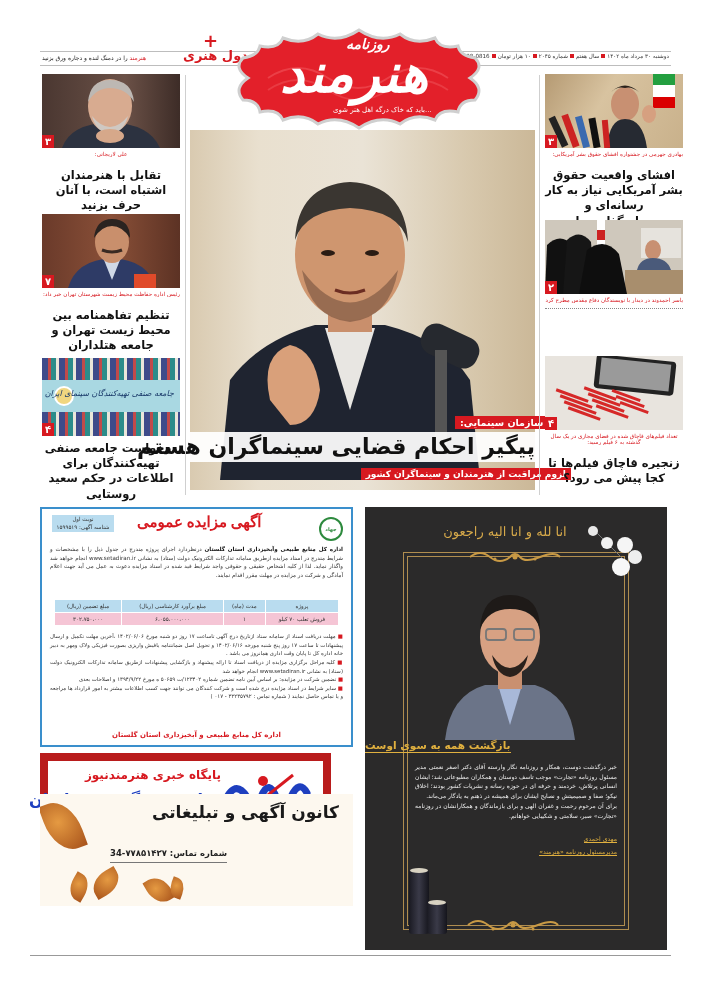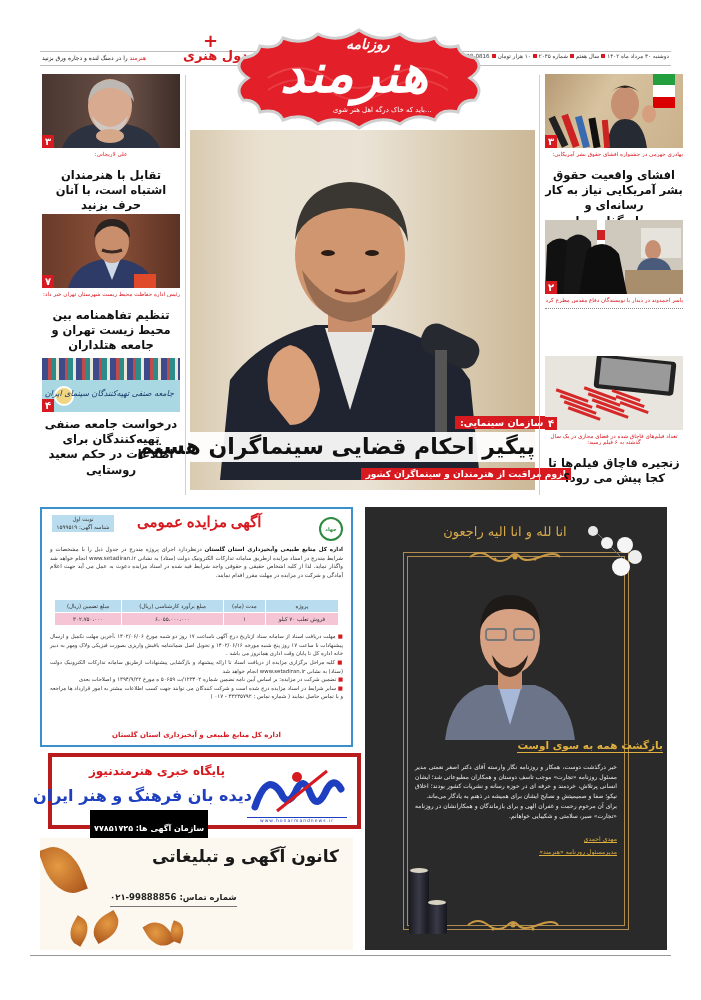--- a/index.html
+++ b/index.html
@@ -52,43 +52,43 @@
   .auction .intro { position: absolute; left: 8px; right: 8px; top: 36px; font-size: 5.6px; line-height: 1.55; color: #333; text-align: justify; }
   .auction .intro b { color: #111; }
   .auction table { position: absolute; left: 12px; right: 12px; top: 90px; width: 285px; border-collapse: collapse; font-size: 5.5px; color: #333; }
   .auction th { background: #b9dcef; padding: 3px 2px; font-weight: normal; border: 1px solid #fff; }
   .auction td { background: #f5c5d5; padding: 3px 2px; text-align: center; border: 1px solid #fff; }
   .auction .terms { position: absolute; left: 8px; right: 8px; top: 123px; font-size: 5.4px; line-height: 1.6; color: #333; text-align: justify; }
   .auction .terms p::before { content: "■ "; color: #d71920; }
   .auction .footer { position: absolute; left: 0; right: 0; bottom: 6px; text-align: center; color: #d71920; font-size: 7px; font-weight: bold; }
 
   
-  .newsad { position: absolute; left: 48px; top: 753px; width: 313px; height: 76px; border: 4px solid #b91c1c; background: #fff; }
+  .newsad { position: absolute; left: 40px; top: 753px; width: 291px; height: 76px; border: 8px solid #b91c1c; background: #fff; }
   .newsad .n1 { position: absolute; left: 20px; top: 7px; width: 170px; text-align: center; font-size: 12px; font-weight: bold; color: #d71920; white-space: nowrap; }
   .newsad .n2 { position: absolute; left: 10px; top: 29px; width: 190px; text-align: center; font-size: 16px; font-weight: bold; color: #1e3fbf; white-space: nowrap; }
   .newsad .n3 { position: absolute; left: 38px; top: 53px; background: #000000; color: #fff; font-size: 8px; font-weight: bold; padding: 14px 4px; white-space: nowrap; text-align: center; }
   .newsad .logo-h { position: absolute; right: 10px; top: 6px; width: 100px; height: 52px; }
   .newsad .url { position: absolute; right: 10px; top: 60px; width: 100px; font-size: 4.5px; letter-spacing: 1px; color: #1e3fbf; text-align: center; border-top: 1px solid #1e3fbf; direction: ltr; }
 
   
-  .autumn { position: absolute; left: 40px; top: 838px; width: 313px; height: 112px; background: #fdf8ef; overflow: hidden; }
+  .autumn { position: absolute; left: 40px; top: 794px; width: 313px; height: 112px; background: #fdf8ef; overflow: hidden; }
   .autumn .a1 { position: absolute; right: 14px; top: 8px; font-size: 17px; font-weight: bold; color: #1a1a1a; white-space: nowrap; }
   .autumn .a2 { position: absolute; right: 20px; top: 50px; font-size: 30px; font-weight: bold; white-space: nowrap; background: linear-gradient(90deg, #c9482a, #e9a23b, #8a5a22); -webkit-background-clip: text; background-clip: text; color: transparent; }
   .autumn .a3 { position: absolute; left: 70px; top: 54px; font-size: 8.5px; font-weight: bold; color: #222; white-space: nowrap; border-bottom: 1px solid #777; padding-bottom: 4px; }
   .leaf { position: absolute; border-radius: 0 70% 0 70%; background: radial-gradient(circle at 40% 40%, #e59a42, #a8531b); }
 
   
   .obit { position: absolute; left: 365px; top: 507px; width: 302px; height: 443px; background: #2b2a2a; overflow: hidden; }
   .obit .frame { position: absolute; left: 38px; right: 38px; top: 45px; bottom: 20px; border: 1px solid #b08d4f; }
   .obit .frame2 { position: absolute; left: 42px; right: 42px; top: 49px; bottom: 24px; border: 1px solid #b08d4f; }
   .obit .verse { position: absolute; left: 70px; top: 17px; width: 140px; text-align: center; font-size: 13px; color: #d6a94a; font-family: "DejaVu Serif", serif; white-space: nowrap; }
   .obit .orn { position: absolute; left: 100px; width: 100px; height: 16px; }
   .obit .flowers { position: absolute; right: 22px; top: 14px; width: 60px; height: 56px; }
   .obit .portrait { position: absolute; left: 75px; top: 78px; width: 140px; height: 155px; }
-  .obit .o-title { position: absolute; left: 0; right: 4px; top: 232px; text-align: right; font-size: 10.5px; font-weight: bold; color: #e0b03f; padding-left: 43px; }
+  .obit .o-title { position: absolute; left: 0; right: 4px; top: 232px; text-align: left; font-size: 10.5px; font-weight: bold; color: #e0b03f; }
   .obit .o-title span { border-bottom: 1px solid #e0b03f; padding-bottom: 1px; }
   .obit .o-body { position: absolute; left: 50px; right: 50px; top: 255px; font-size: 6px; line-height: 1.62; color: #eee; text-align: justify; }
   .obit .o-sig1 { position: absolute; right: 50px; top: 328px; font-size: 6.2px; color: #e0b03f; border-bottom: 1px solid #e0b03f; }
   .obit .o-sig2 { position: absolute; right: 50px; top: 341px; font-size: 6.2px; color: #e0b03f; border-bottom: 1px solid #e0b03f; }
   .candle { position: absolute; background: linear-gradient(90deg, #1a1a22, #3a3a48 50%, #15151c); border-radius: 3px; }
   .candle::before { content: ""; position: absolute; left: 1px; right: 1px; top: -2px; height: 5px; border-radius: 50%; background: #d8d2c2; }
 
   .bottom-rule { position: absolute; left: 30px; right: 30px; top: 955px; height: 1px; background: #999; }
 </style>
 </head>
@@ -246,21 +246,21 @@
       <path d="M60 36 Q70 40 80 36" stroke="#3a2a22" stroke-width="3" fill="none"></path>
       <rect x="92" y="60" width="22" height="14" fill="#e04a2a"></rect>
     </svg>
     <div class="page-num">۷</div>
   </div>
   <div class="kicker">رئیس اداره حفاظت محیط زیست شهرستان تهران خبر داد:</div>
   <div class="headline">تنظیم تفاهمنامه بین محیط زیست تهران و جامعه هتلداران</div>
 </div>
 
 <div class="side-story" style="left:42px; top:358px;">
-  <div class="side-photo" style="height:54px; background: repeating-linear-gradient(90deg,#3e4b8a 0 6px,#c14a4a 6px 9px,#2c8c8a 9px 14px,#eae6da 14px 17px);">
+  <div class="side-photo" style="height:78px; background: repeating-linear-gradient(90deg,#3e4b8a 0 6px,#c14a4a 6px 9px,#2c8c8a 9px 14px,#eae6da 14px 17px);">
     <div style="position:absolute; left:0; right:0; top:22px; height:32px; background:#a9d8e2;">
       <div style="position:absolute; left:12px; top:6px; width:20px; height:20px; border-radius:50%; background:#f0d680; border:2px solid #fff;"></div>
       <div style="position:absolute; left:36px; right:6px; top:9px; font-size:8px; color:#1a3a6a; font-family:'DejaVu Serif',serif; font-style:italic; white-space:nowrap; text-align:center;">جامعه صنفی تهیه‌کنندگان سینمای ایران</div>
     </div>
     <div class="page-num">۴</div>
   </div>
   <div class="headline" style="margin-top:5px;">درخواست جامعه صنفی تهیه‌کنندگان برای اطلاعات در حکم سعید روستایی</div>
 </div>
 
 <div class="auction">
@@ -308,21 +308,21 @@
   <div class="n3">سازمان آگهی ها: ۷۷۸۵۱۷۲۵</div>
 </div>
 
 <div class="autumn">
   <div class="leaf" style="left:6px; top:6px; width:34px; height:52px; transform:rotate(-20deg);"></div>
   <div class="leaf" style="left:30px; top:80px; width:18px; height:26px; transform:rotate(30deg);"></div>
   <div class="leaf" style="left:55px; top:74px; width:22px; height:30px; transform:rotate(60deg);"></div>
   <div class="leaf" style="left:108px; top:82px; width:22px; height:28px; transform:rotate(-30deg);"></div>
   <div class="leaf" style="left:130px; top:84px; width:14px; height:20px; transform:rotate(20deg);"></div>
   <div class="a1">کانون آگهی و تبلیغاتی</div>
-  <div class="a3">شماره تماس: 99888856-۰۲۱</div>
+  <div class="a3">شماره تماس: ۷۷۸۵۱۴۳۷-34</div>
 </div>
 
 <div class="obit">
   <div class="frame"></div>
   <div class="frame2"></div>
   <div class="verse">انا لله و انا الیه راجعون</div>
   <svg class="orn" style="top:42px;" viewBox="0 0 100 16">
     <path d="M5 8 Q15 0 25 8 T45 8 Q50 2 55 8 T75 8 T95 8" stroke="#c99a45" stroke-width="2" fill="none"></path>
     <circle cx="50" cy="8" r="2.5" fill="#c99a45"></circle>
       <circle cx="30" cy="10" r="1.5" fill="#c99a45"></circle>

